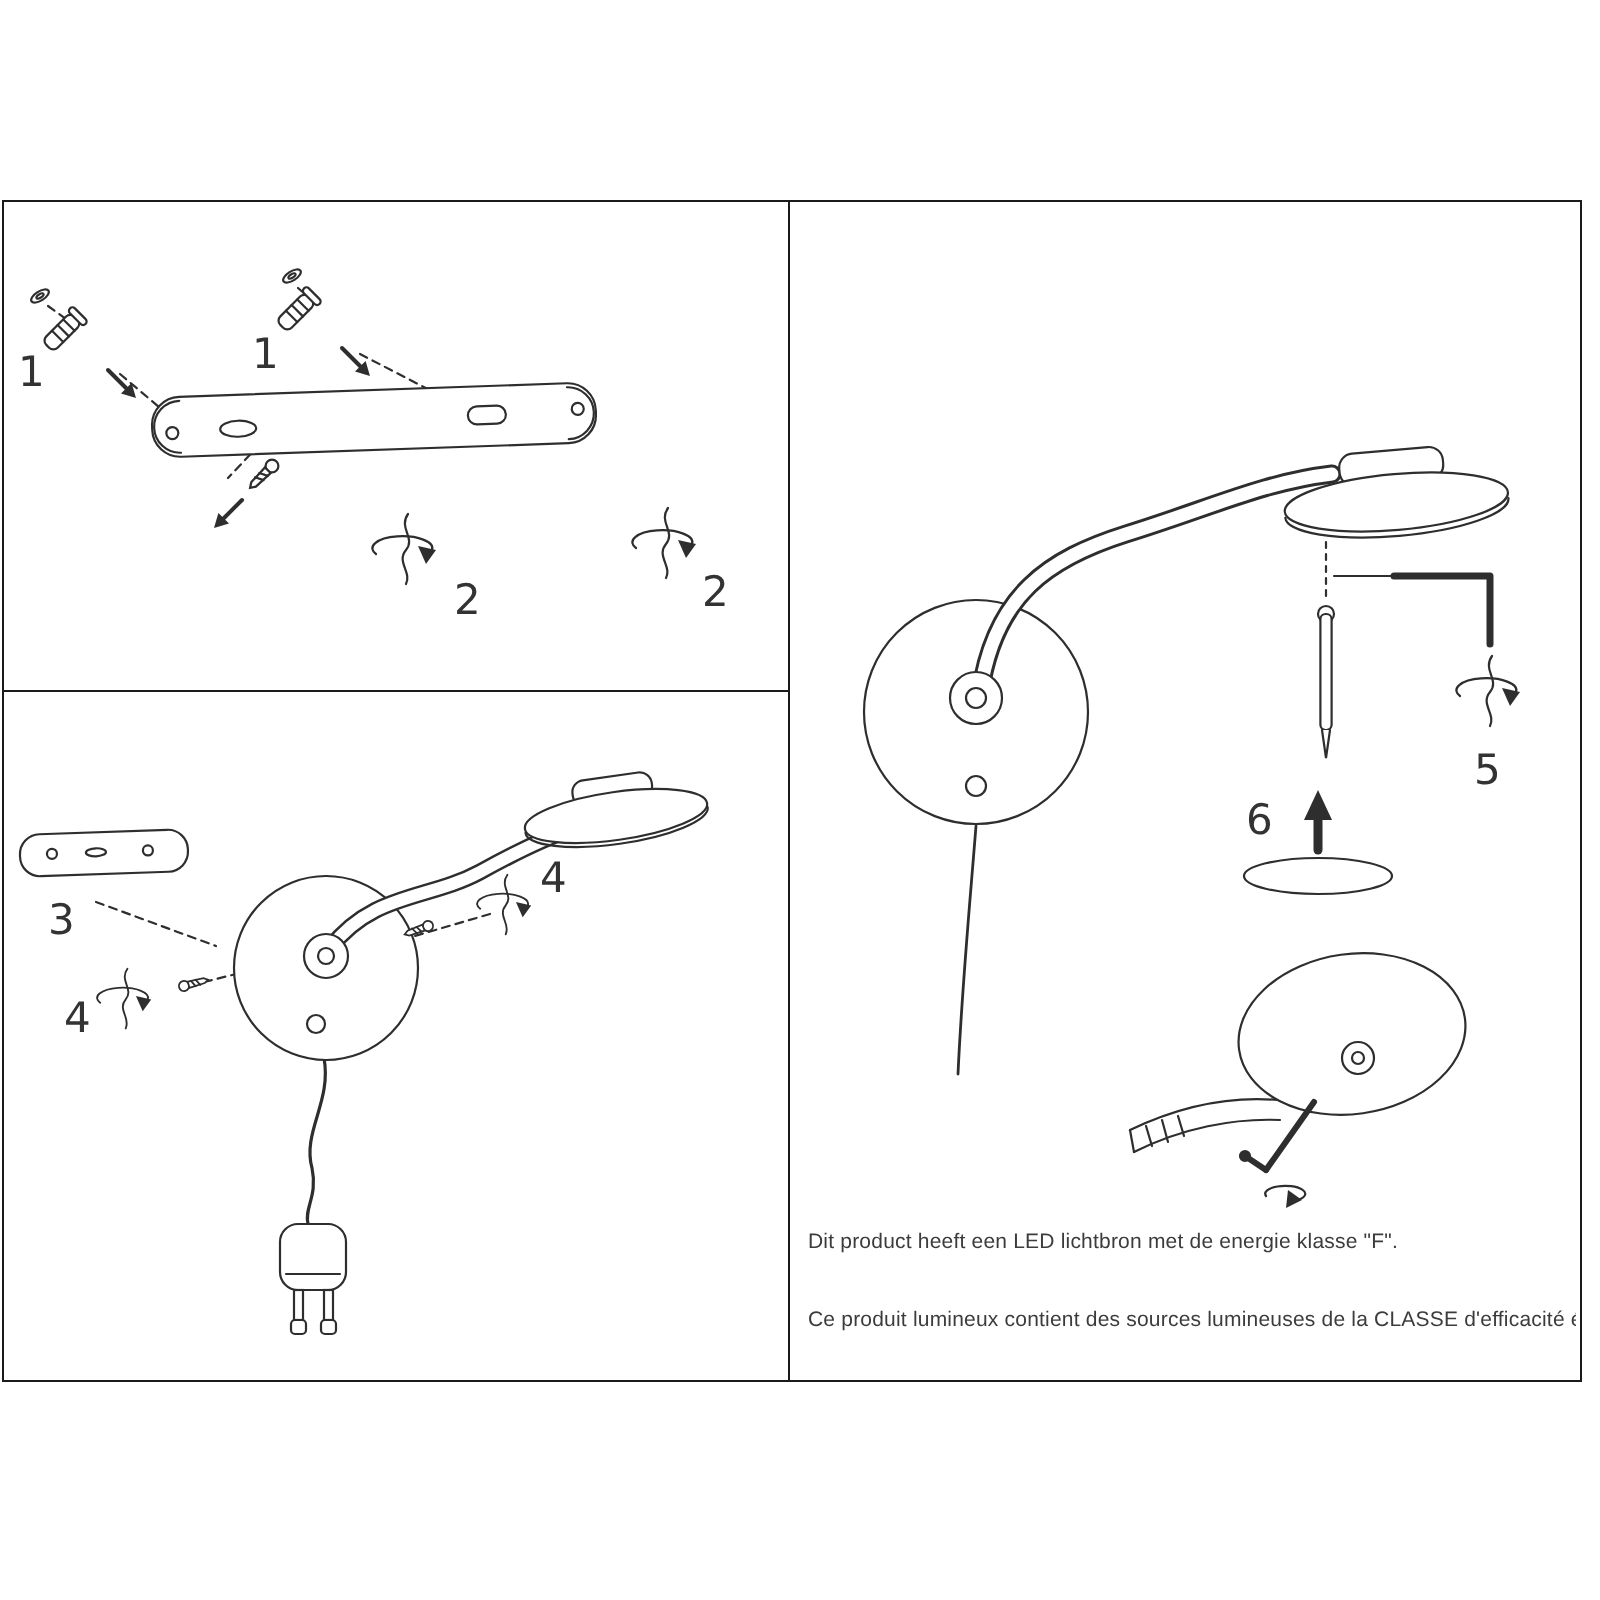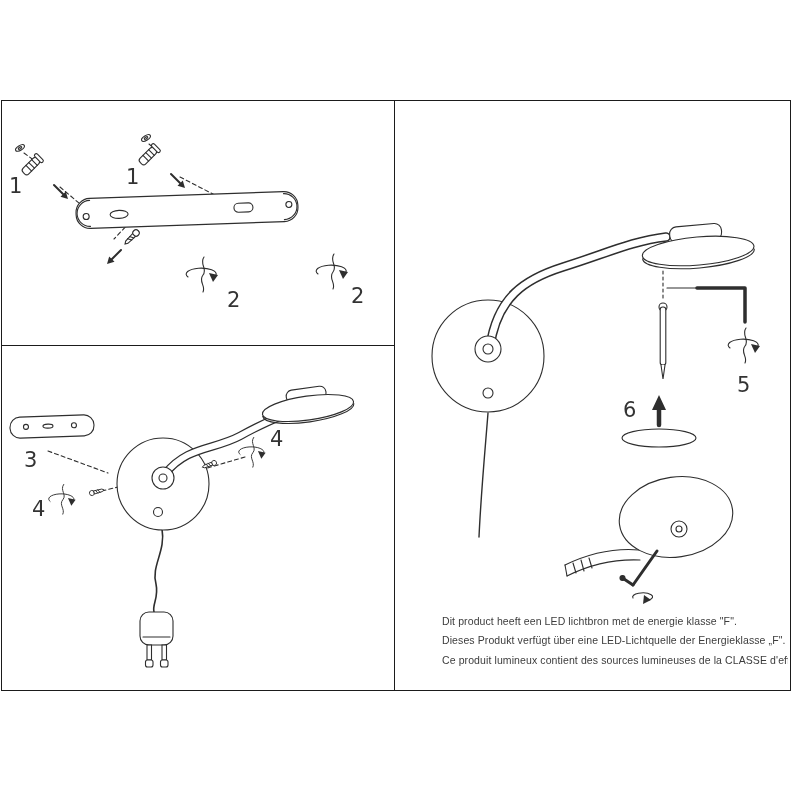--- a/index.html
+++ b/index.html
@@ -14,21 +14,21 @@
   #panel-top-left    { left:1px;   top:100px; width:394px; height:246px; }
   #panel-bottom-left { left:1px;   top:345px; width:394px; height:346px; }
   #panel-right       { left:394px; top:100px; width:397px; height:591px; }
   .panel svg { display:block; width:100%; height:100%; }
   svg text {
     font-family:"DejaVu Sans", sans-serif; font-size:21px;
     fill:#333333; stroke:none;
   }
   .note {
     position:absolute; left:9px; right:2px; white-space:nowrap; overflow:hidden;
-    font-size:10.5px; color:#3c3c3c; letter-spacing:0.1px;margin-left:38px;
+    font-size:10.5px; color:#3c3c3c; letter-spacing:0.1px;
   }
   #note-0 { top:514px; }
   #note-1 { top:533px; }
   #note-2 { top:553px; }
   #note-3 { top:572px; }
 </style>
 </head>
 <body>
 
 <div class="panel" id="panel-top-left">
@@ -251,15 +251,14 @@
         <path d="M 238,497 a 10,4 0 1 1 16,2"></path>
         <polygon points="256,499 249,494 248,503" fill="#2e2e2e" stroke="none"></polygon>
       </g>
     </g>
 
     <text x="342" y="291">5</text>
     <text x="228" y="316">6</text>
   </svg>
 
   <div class="note" id="note-0">Dit product heeft een LED lichtbron met de energie klasse "F".</div>
-  <div class="note" id="note-1">Dieses Produkt verfügt über eine LED-Lichtquelle der Energieklasse „F".</div>
   <div class="note" id="note-2">Ce produit lumineux contient des sources lumineuses de la CLASSE d'efficacité énergétique "F".</div>
 </div>
 
 </body></html>

